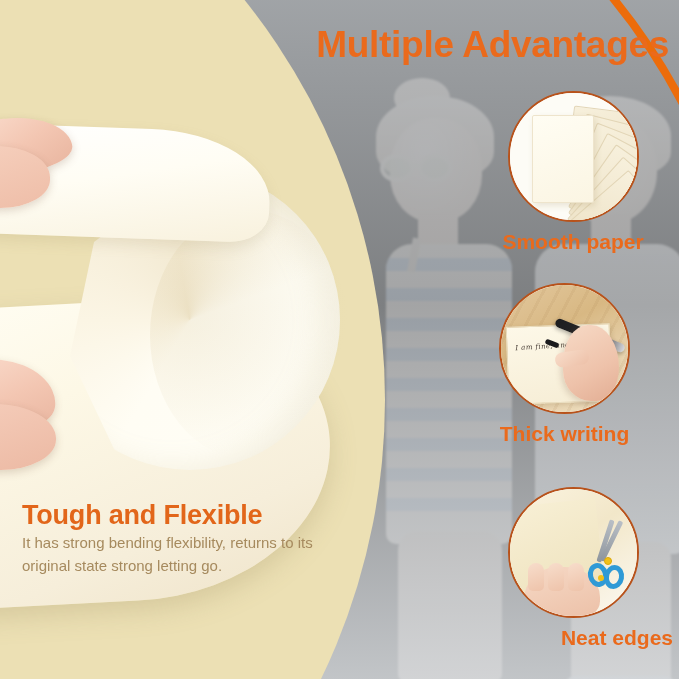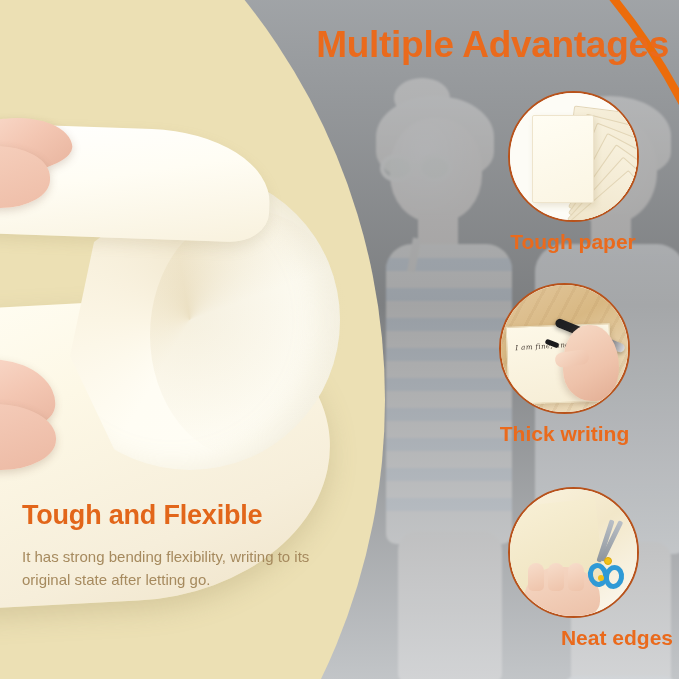--- a/index.html
+++ b/index.html
@@ -185,21 +185,20 @@
   .hand-bot2{
     left:-64px; top:404px; width:120px; height:66px;
     border-radius:48% 52% 46% 46%;
     background:linear-gradient(160deg,#f6cfbd 0%, #ecb9a3 100%);
   }
 
   
   .copy{ position:absolute; left:22px; top:500px; width:330px; z-index:6; }
   .copy h2{
     font-size:27px; font-weight:bold; color:#e2661a; letter-spacing:-.2px;
-    margin-bottom:14px;
   }
   .copy p{
     font-size:15px; line-height:1.55; color:#a68a5e;
   }
 
   
   .headline{
     position:absolute; right:10px; top:24px; z-index:7;
     font-size:37px; font-weight:bold; color:#ea6a1c; letter-spacing:-.3px;
     white-space:nowrap;
@@ -381,37 +380,37 @@
     <div class="hand hand-bot"></div>
     <div class="hand hand-bot2"></div>
   </div>
 
   <div class="arc-stroke"></div>
 
   <div class="headline">Multiple Advantages</div>
 
   <div class="copy">
     <h2>Tough and Flexible</h2>
-    <p>It has strong bending flexibility, writing to its original state after letting go.</p>
+    <p>It has strong bending flexibility, returns to its original state strong letting go.</p>
   </div>
 
   <div class="feature f1">
     <div class="fcircle">
       <div class="inner stack">
         <div class="sh" style="left:54px; top:12px; transform:rotate(7deg);"></div>
         <div class="sh" style="left:56px; top:18px; transform:rotate(14deg);"></div>
         <div class="sh" style="left:57px; top:24px; transform:rotate(21deg);"></div>
         <div class="sh" style="left:58px; top:30px; transform:rotate(28deg);"></div>
         <div class="sh" style="left:58px; top:36px; transform:rotate(35deg);"></div>
         <div class="sh" style="left:57px; top:42px; transform:rotate(42deg);"></div>
         <div class="sh" style="left:55px; top:48px; transform:rotate(49deg);"></div>
         <div class="front"></div>
       </div>
     </div>
-    <div class="flabel">Tough paper</div>
+    <div class="flabel">Smooth paper</div>
   </div>
 
   <div class="feature f2">
     <div class="fcircle">
       <div class="inner desk">
         <div class="grain"></div>
         <div class="note">
           <div class="hw">I am fine, and</div>
         </div>
         <div class="pen"></div>

